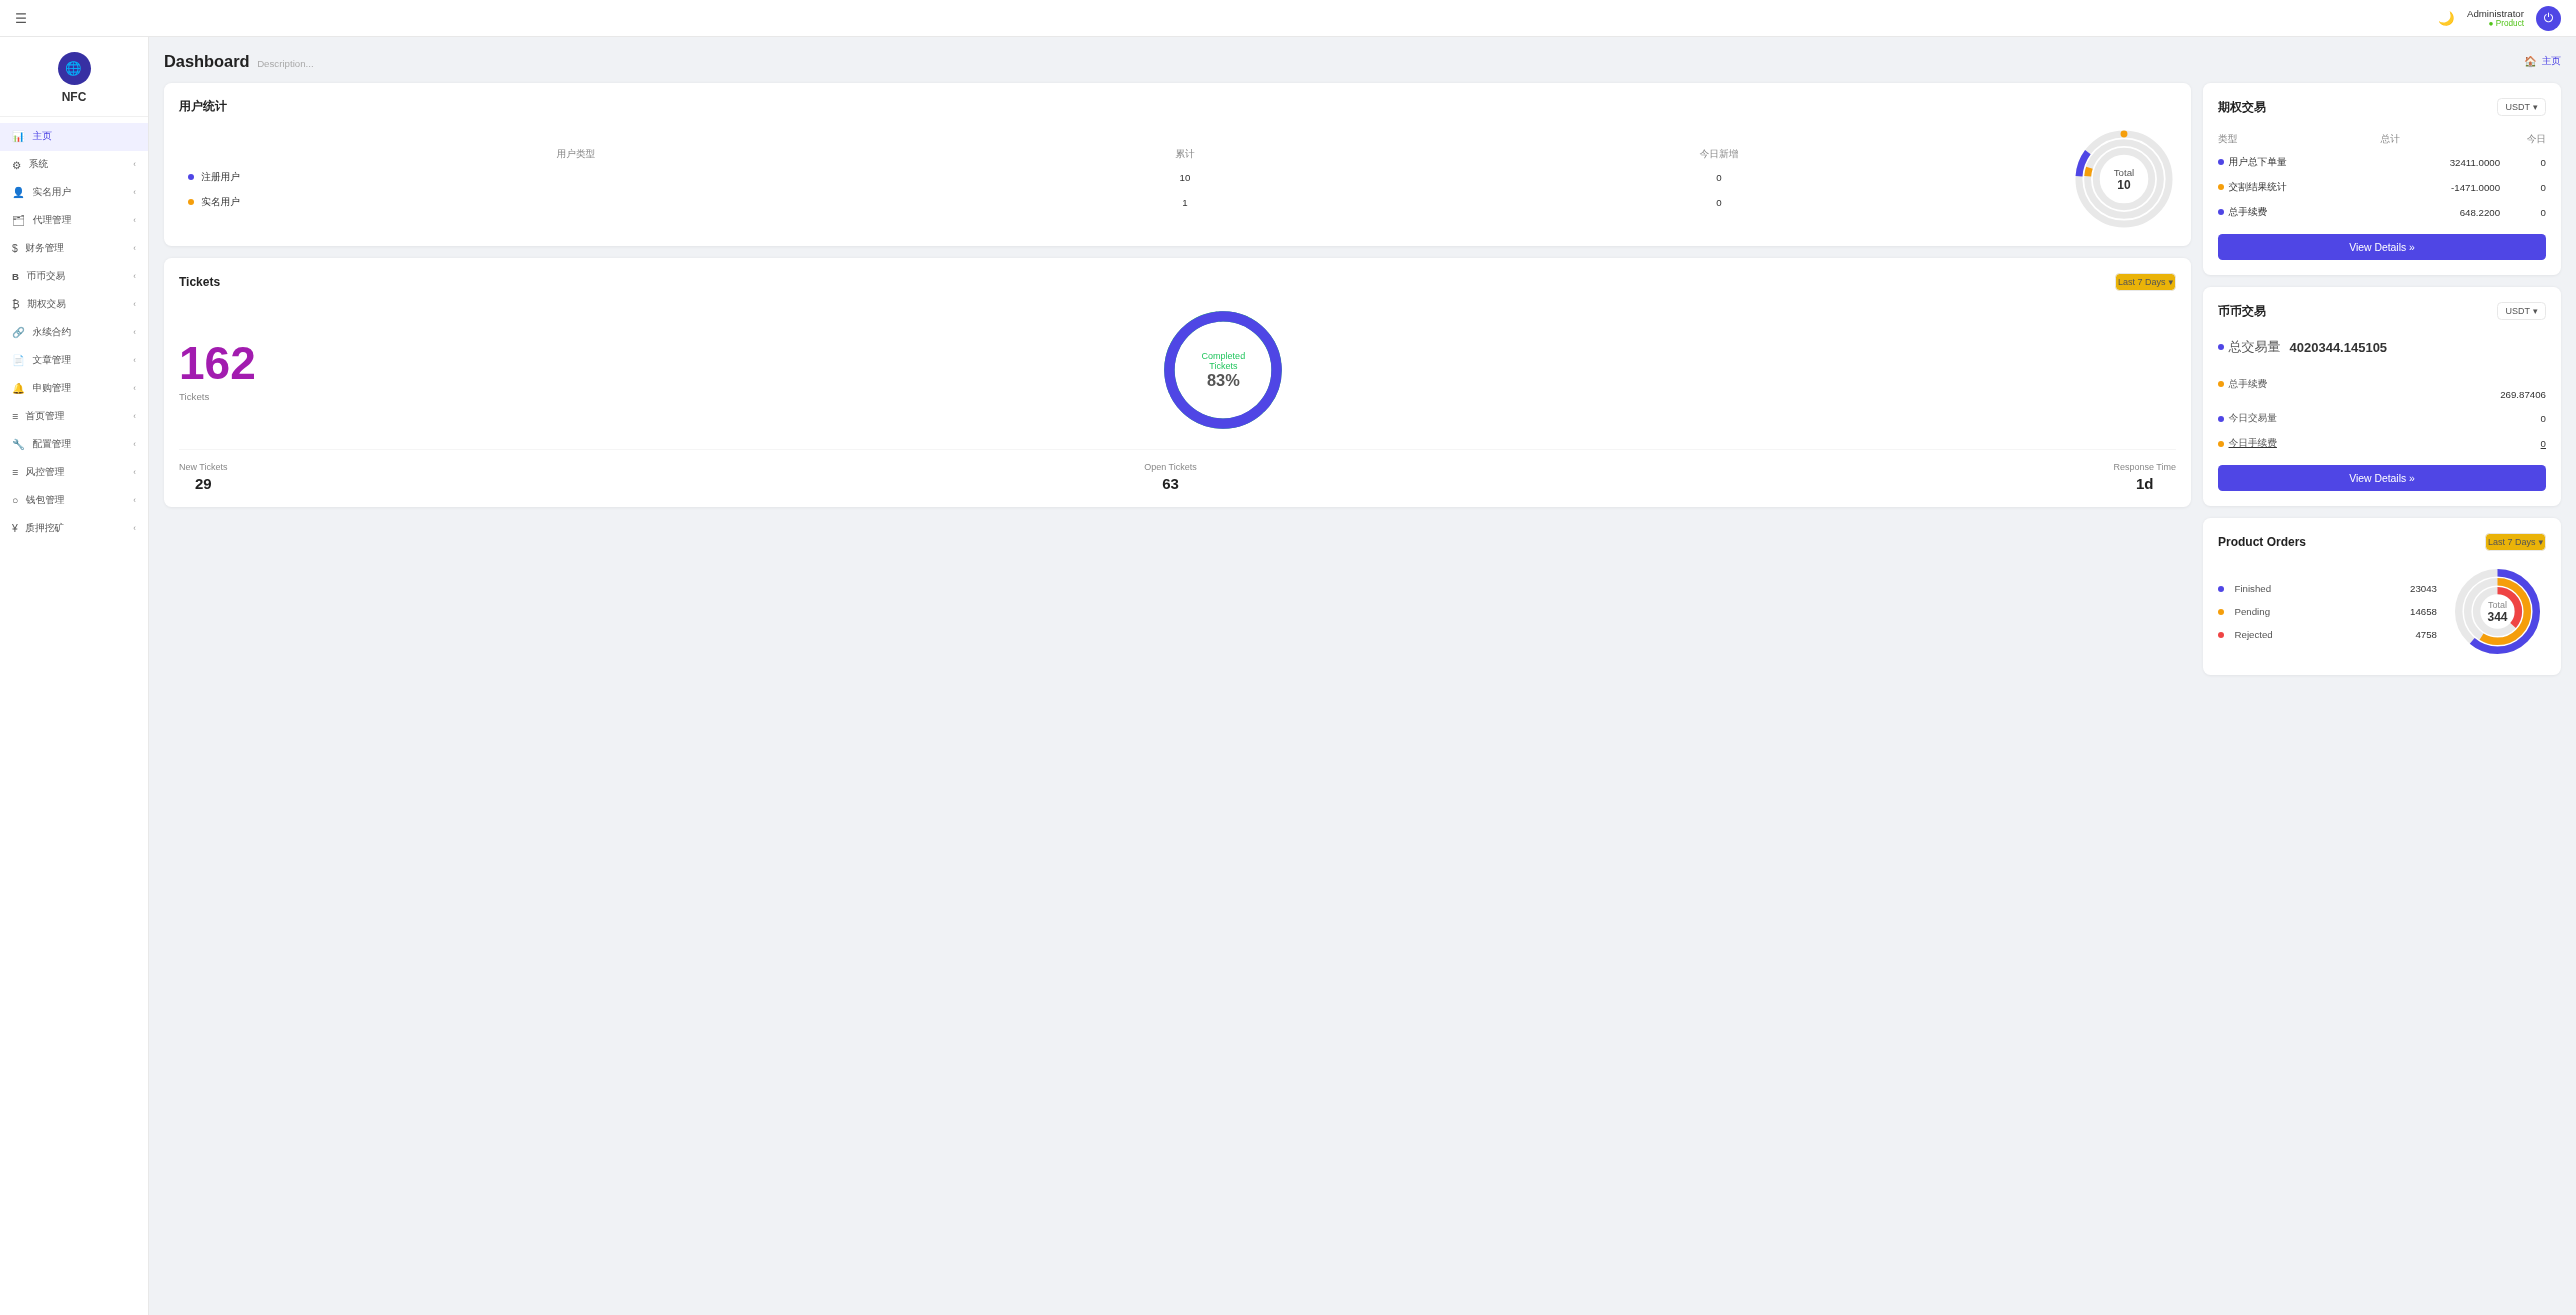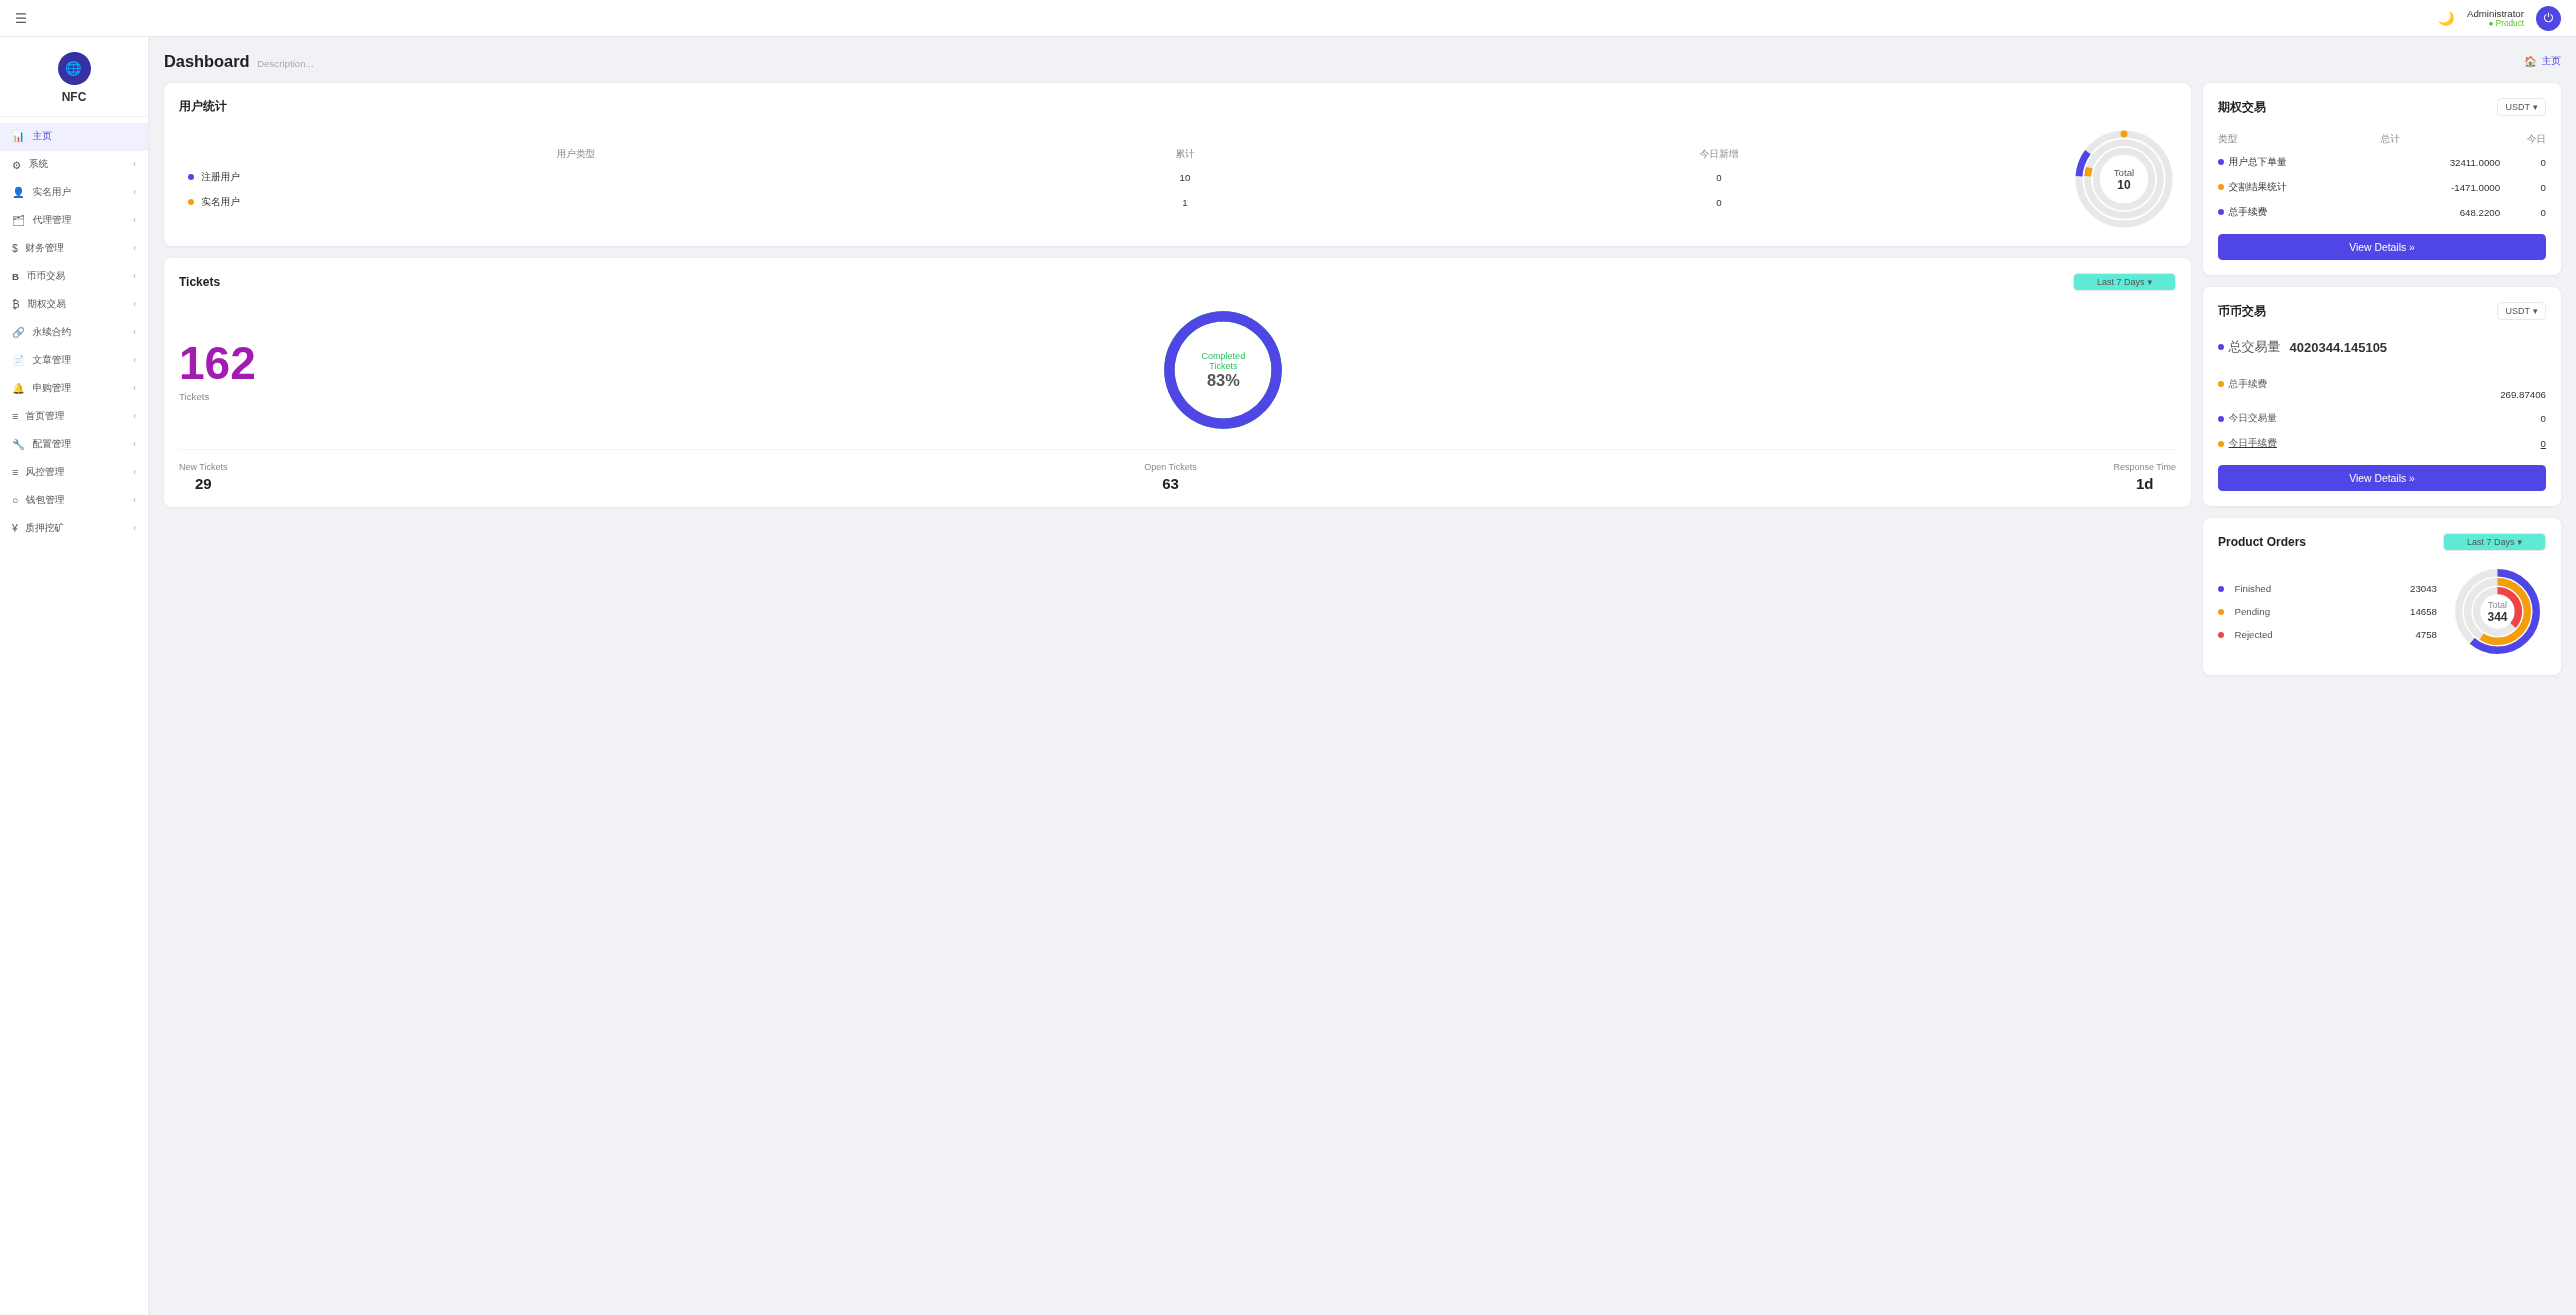--- a/index.html
+++ b/index.html
@@ -89,22 +89,22 @@
     .dot-blue { background: #4f46e5; }
     .dot-orange { background: #f59e0b; }
     .donut-container { width: 104px; height: 104px; flex-shrink: 0; position: relative; }
     .donut-label { position: absolute; top: 50%; left: 50%; transform: translate(-50%, -50%); text-align: center; }
     .donut-label-main { font-size: 9.7px; font-weight: 500; color: #555; }
     .donut-label-num { font-size: 12px; font-weight: 700; color: #333; }
 
     
     .tickets-header { display: flex; align-items: center; justify-content: space-between; }
     .tickets-filter {
-      border: 0.7px solid #e8e8e8; border-radius: 4.5px; padding: 3px 23px;
-      font-size: 9px; color: #555; cursor: pointer; display: flex; align-items: center; gap: 3px; background: #5eead4;
+      border: 0.7px solid #e8e8e8; border-radius: 4.5px; padding: 3px 2px;
+      font-size: 9px; color: #555; cursor: pointer; display: flex; align-items: center; gap: 3px; background: #eab308;
     }
     .tickets-content { display: flex; align-items: center; gap: 15px; }
     .tickets-left { }
     .tickets-number { font-size: 46px; font-weight: 700; color: #a21caf; line-height: 1.1; }
     .tickets-label { font-size: 9.7px; color: #888; margin-top: 3px; }
     .tickets-donut { flex: 1; display: flex; justify-content: center; }
     .tickets-stats { display: flex; justify-content: space-between; margin-top: 12px; padding-top: 12px; border-top: 0.7px solid #f5f5f5; }
     .stat-item { text-align: center; }
     .stat-label { font-size: 9px; color: #888; margin-bottom: 3px; }
     .stat-value { font-size: 15px; font-weight: 700; color: #222; }

